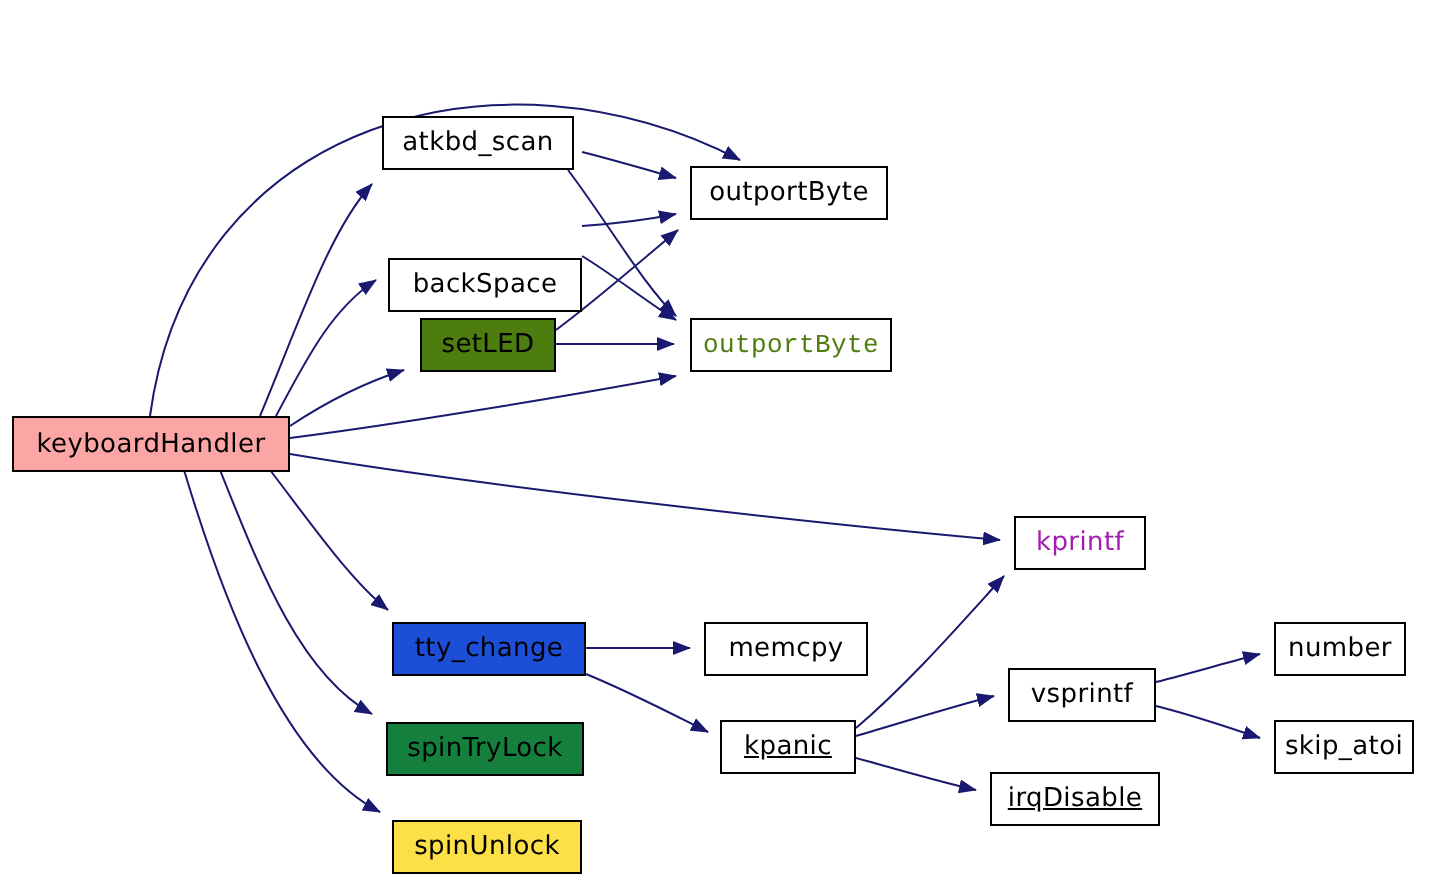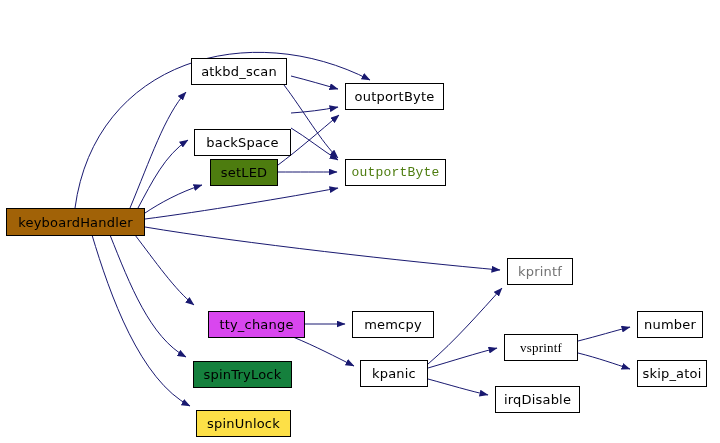--- a/index.html
+++ b/index.html
@@ -40,61 +40,61 @@
         <path d="M 293,324 C 310,324 328,324 345,324" fill="none" stroke="#191970" stroke-width="1" marker-end="url(#arrowhead)"></path>
         <path d="M 293,337 C 315,346 336,357 354,366" fill="none" stroke="#191970" stroke-width="1" marker-end="url(#arrowhead)"></path>
         <path d="M 428,364 C 455,341 481,311 502,288" fill="none" stroke="#191970" stroke-width="1" marker-end="url(#arrowhead)"></path>
         <path d="M 428,368 C 452,361 477,353 497,348" fill="none" stroke="#191970" stroke-width="1" marker-end="url(#arrowhead)"></path>
         <path d="M 428,379 C 450,385 470,391 488,395" fill="none" stroke="#191970" stroke-width="1" marker-end="url(#arrowhead)"></path>
         <path d="M 578,341 C 598,336 614,331 630,327" fill="none" stroke="#191970" stroke-width="1" marker-end="url(#arrowhead)"></path>
         <path d="M 578,353 C 598,358 615,364 630,369" fill="none" stroke="#191970" stroke-width="1" marker-end="url(#arrowhead)"></path>
       </g>
   </svg>
   <div id="nodes">
-      <div class="node current" style="left: 6px; top: 208px; width: 139px; height: 28px; border-color: rgb(0, 0, 0); background: #a16207;">
+      <div class="node current" style="left: 6px; top: 208px; width: 139px; height: 28px; border-color: rgb(0, 0, 0); background: #fca5a5;">
         <span class="lbl" style="color: rgb(0, 0, 0);">keyboardHandler</span>
       </div>
       <div class="node" style="left: 191px; top: 58px; width: 96px; height: 27px; border-color: rgb(0, 0, 0); background: rgb(255, 255, 255);">
         <span class="lbl" style="color: rgb(0, 0, 0);">atkbd_scan</span>
       </div>
       <div class="node" style="left: 194px; top: 107px; width: 97px; height: 27px; border-color: rgb(0, 0, 0); background: rgb(255, 255, 255); margin-top: 22px;">
         <span class="lbl" style="color: rgb(0, 0, 0);">backSpace</span>
       </div>
       <div class="node" style="left: 210px; top: 159px; width: 68px; height: 27px; border-color: rgb(0, 0, 0); background: #4d7c0f;">
         <span class="lbl" style="color: rgb(0, 0, 0);">setLED</span>
       </div>
-      <div class="node" style="left: 196px; top: 311px; width: 97px; height: 27px; border-color: rgb(0, 0, 0); background: #d946ef; margin-left: 12px;">
+      <div class="node" style="left: 196px; top: 311px; width: 97px; height: 27px; border-color: rgb(0, 0, 0); background: #1d4ed8;">
         <span class="lbl" style="color: rgb(0, 0, 0);">tty_change</span>
       </div>
       <div class="node" style="left: 193px; top: 361px; width: 99px; height: 27px; border-color: rgb(0, 0, 0); background: #15803d;">
         <span class="lbl" style="color: rgb(0, 0, 0);">spinTryLock</span>
       </div>
       <div class="node" style="left: 196px; top: 410px; width: 95px; height: 27px; border-color: rgb(0, 0, 0); background: #fde047;">
         <span class="lbl" style="color: rgb(0, 0, 0);">spinUnlock</span>
       </div>
       <div class="node" style="left: 345px; top: 83px; width: 99px; height: 27px; border-color: rgb(0, 0, 0); background: rgb(255, 255, 255);">
         <span class="lbl" style="color: rgb(0, 0, 0);">outportByte</span>
       </div>
       <div class="node" style="left: 345px; top: 159px; width: 101px; height: 27px; border-color: rgb(0, 0, 0); background: rgb(255, 255, 255);">
         <span class="lbl" style="color: #4d7c0f; font-family: Liberation Mono, monospace;">outportByte</span>
       </div>
       <div class="node" style="left: 352px; top: 311px; width: 82px; height: 27px; border-color: rgb(0, 0, 0); background: rgb(255, 255, 255);">
         <span class="lbl" style="color: rgb(0, 0, 0);">memcpy</span>
       </div>
       <div class="node" style="left: 360px; top: 360px; width: 68px; height: 27px; border-color: rgb(0, 0, 0); background: rgb(255, 255, 255);">
-        <span class="lbl" style="color: rgb(0, 0, 0);">kpanic</span>
+        <span class="lbl" style="color: rgb(0, 0, 0); text-decoration: underline;">kpanic</span>
       </div>
       <div class="node" style="left: 507px; top: 258px; width: 66px; height: 27px; border-color: rgb(0, 0, 0); background: rgb(255, 255, 255);">
-        <span class="lbl" style="color: #737373; text-align: center;">kprintf</span>
+        <span class="lbl" style="color: #a21caf; text-align: center;">kprintf</span>
       </div>
       <div class="node" style="left: 504px; top: 334px; width: 74px; height: 27px; border-color: rgb(0, 0, 0); background: rgb(255, 255, 255);">
-        <span class="lbl" style="color: rgb(0, 0, 0); font-family: Liberation Serif, serif;">vsprintf</span>
+        <span class="lbl" style="color: rgb(0, 0, 0);">vsprintf</span>
       </div>
       <div class="node" style="left: 495px; top: 386px; width: 85px; height: 27px; border-color: rgb(0, 0, 0); background: rgb(255, 255, 255);">
-        <span class="lbl" style="color: rgb(0, 0, 0);">irqDisable</span>
+        <span class="lbl" style="color: rgb(0, 0, 0); text-decoration: underline;">irqDisable</span>
       </div>
       <div class="node" style="left: 637px; top: 311px; width: 66px; height: 27px; border-color: rgb(0, 0, 0); background: rgb(255, 255, 255);">
         <span class="lbl" style="color: rgb(0, 0, 0);">number</span>
       </div>
       <div class="node" style="left: 637px; top: 360px; width: 70px; height: 27px; border-color: rgb(0, 0, 0); background: rgb(255, 255, 255);">
         <span class="lbl" style="color: rgb(0, 0, 0);">skip_atoi</span>
       </div>
     </div>
 </div>
 

